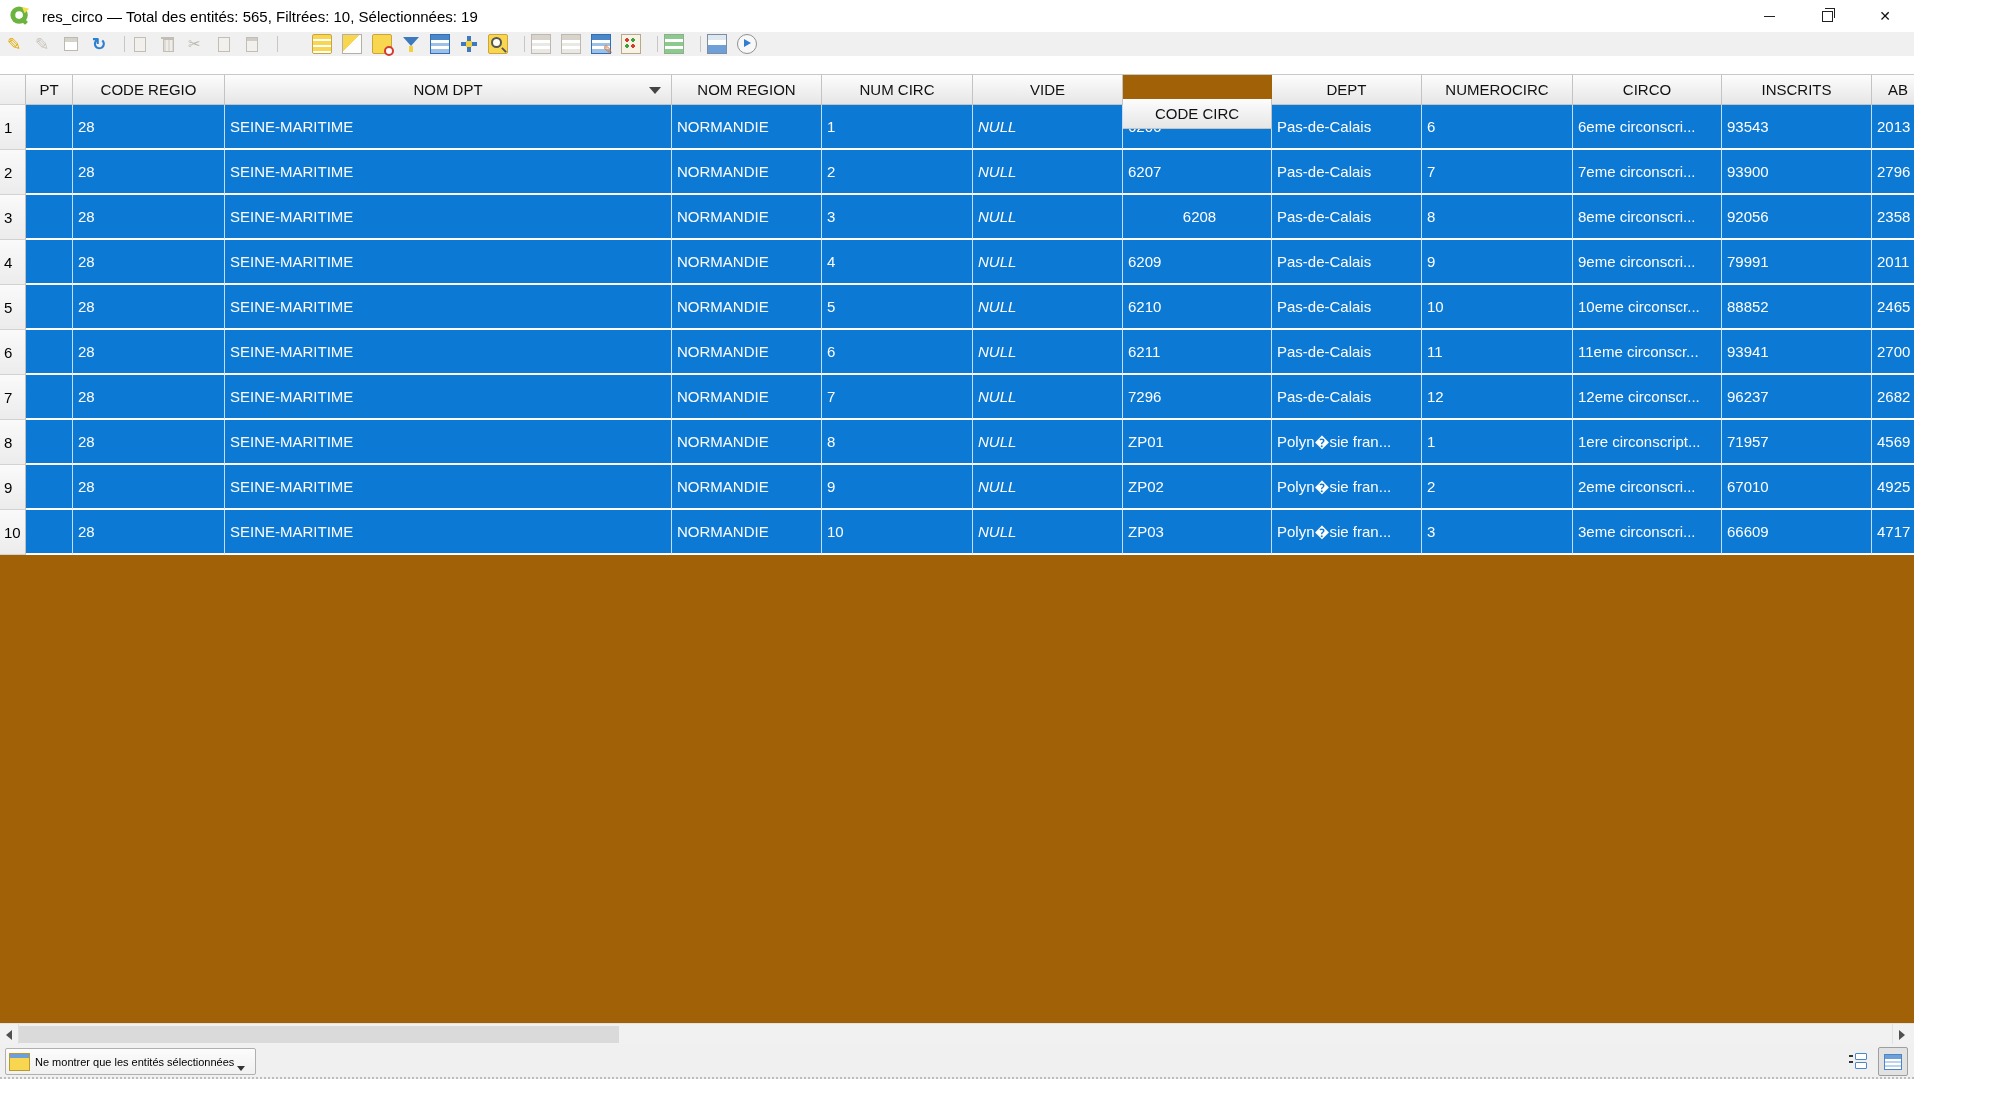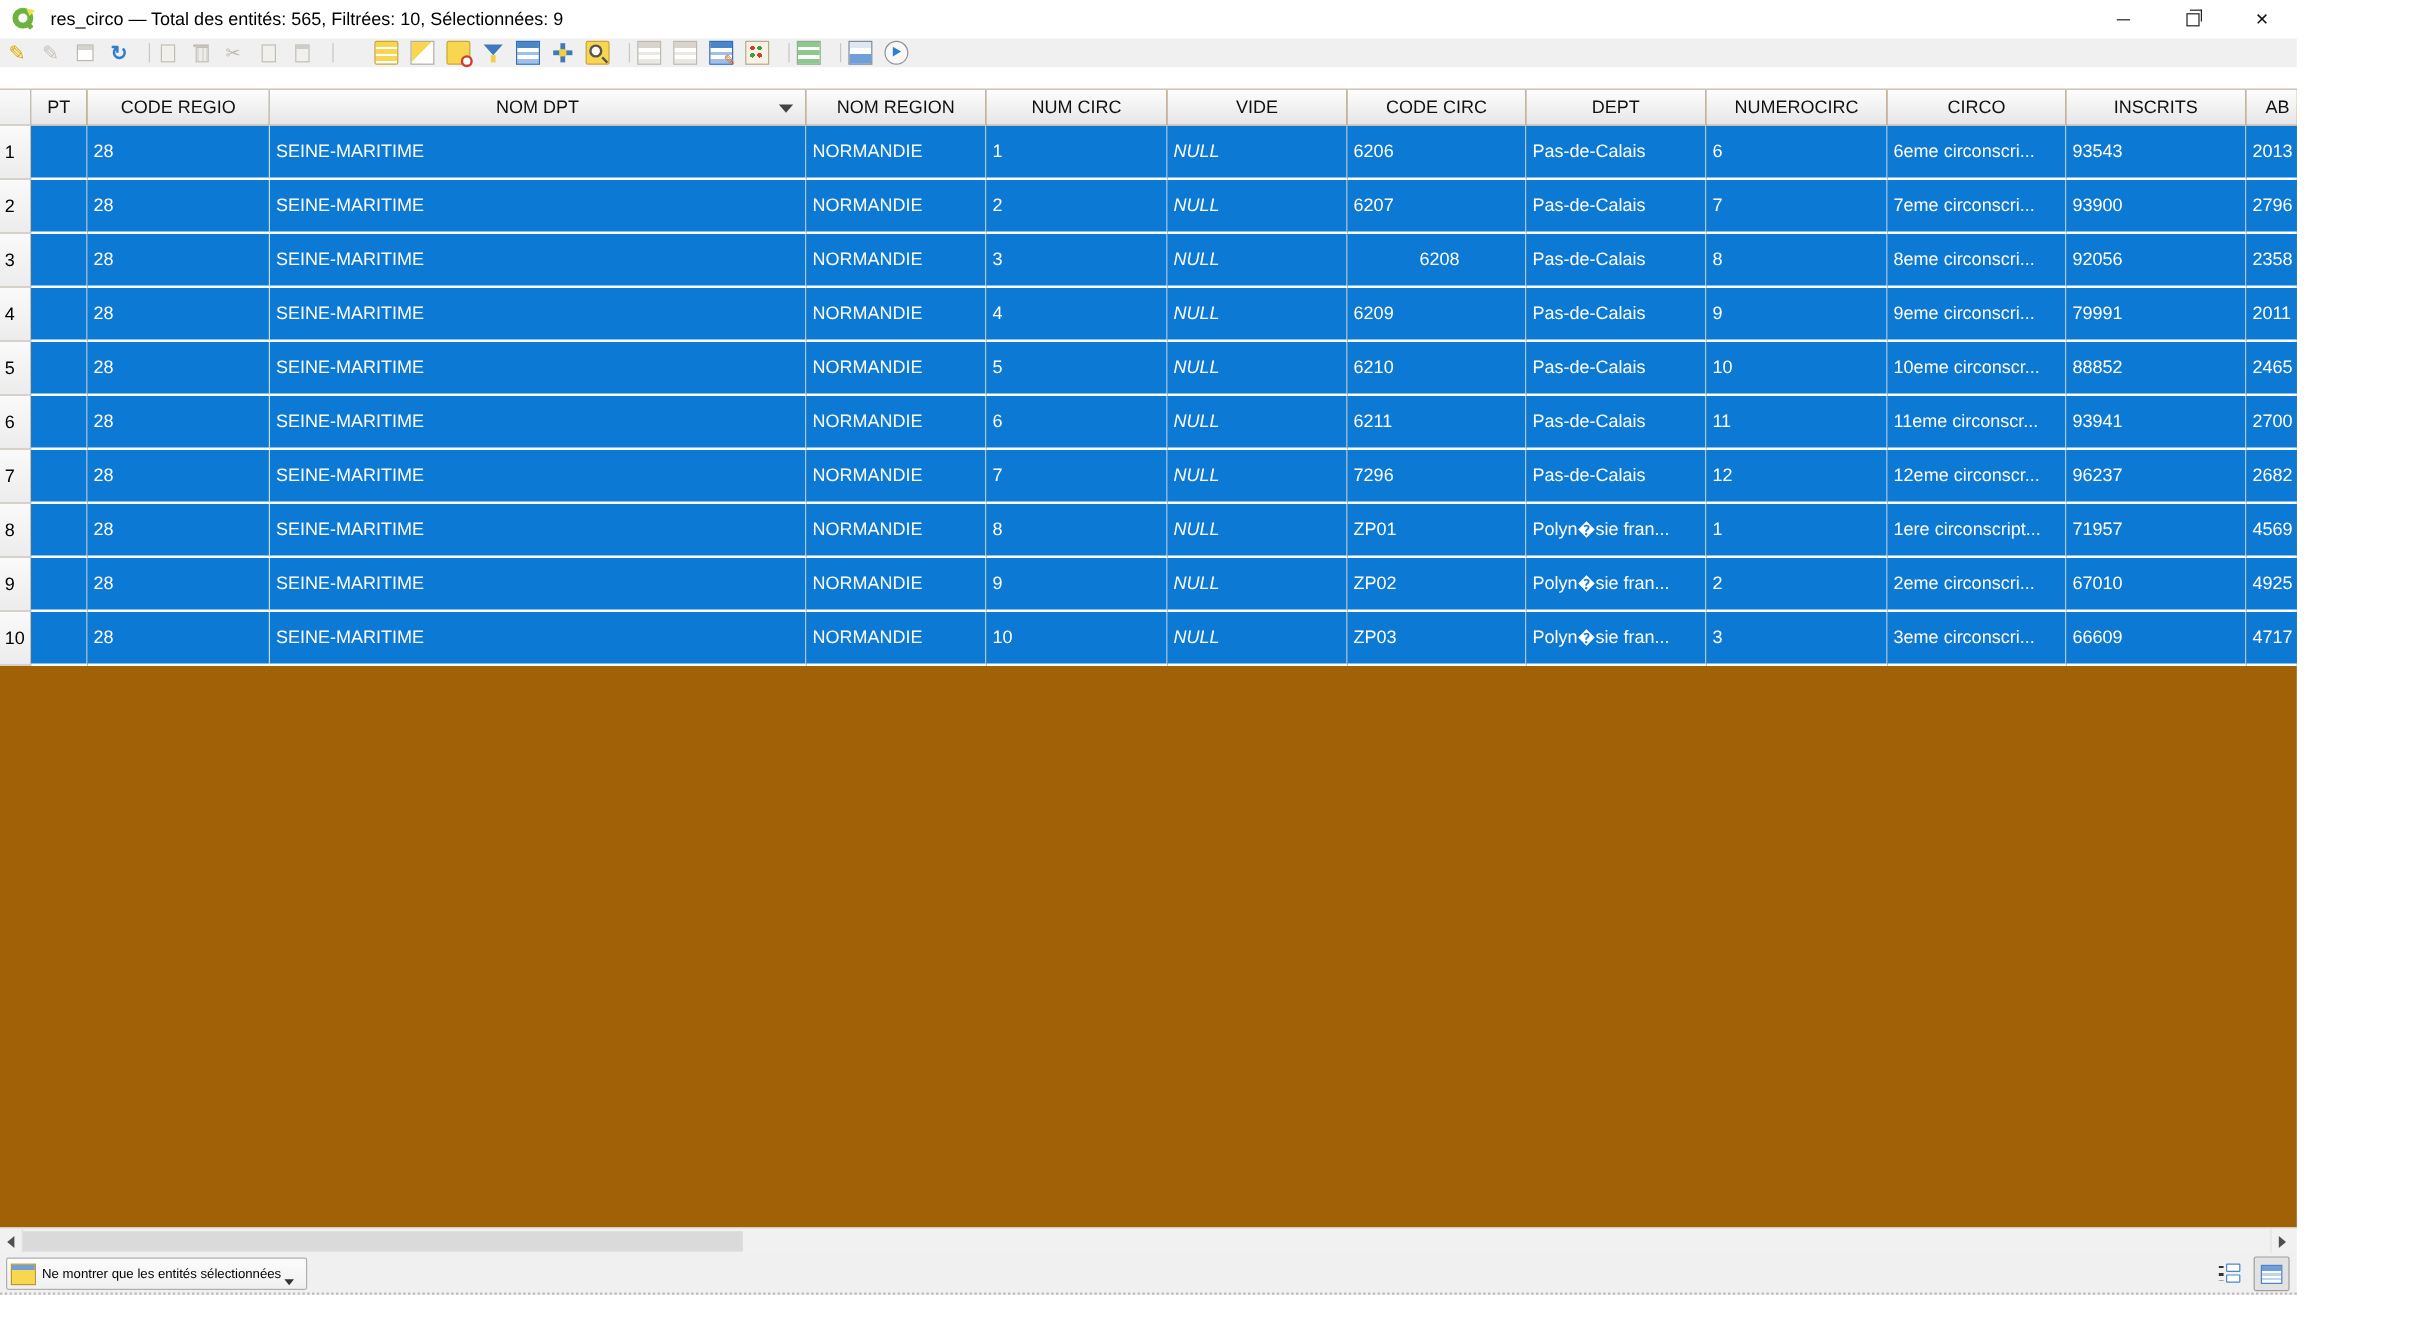--- a/index.html
+++ b/index.html
@@ -94,21 +94,21 @@
 
 <div class="window">
 
   <div class="titlebar">
     <svg class="app-logo" viewBox="0 0 24 24">
       <circle cx="11" cy="11" r="9.5" fill="#6cb33f"></circle>
       <circle cx="11" cy="11" r="4.2" fill="#ffffff"></circle>
       <rect x="13.5" y="13.5" width="8" height="4.5" rx="1" transform="rotate(45 15 15)" fill="#6cb33f"></rect>
       <polygon points="14,2 22,4 17,9" fill="#f0e14a"></polygon>
     </svg>
-    <span class="title-text">res_circo — Total des entités: 565, Filtrées: 10, Sélectionnées: 9</span>
+    <span class="title-text">res_circo — Total des entités: 565, Filtrées: 10, Sélectionnées: 19</span>
     <div class="capbtn min">
         <div class="glyph-min"></div>
       </div>
     <div class="capbtn max">
         <div class="glyph-max"></div>
       </div>
     <div class="capbtn close">
         <span class="glyph-close">✕</span>
       </div>
   </div>
@@ -148,21 +148,21 @@
   <div class="table-wrap">
     <div class="grid">
         <div class="trow thead">
           <div class="gcell" style="height: 30px;"></div>
           <div class="hcell" style="width: 47px;">PT</div>
           <div class="hcell" style="width: 152px;">CODE REGIO</div>
           <div class="hcell" style="width: 447px;">NOM DPT<span class="sort-indicator"></span></div>
           <div class="hcell" style="width: 150px;">NOM REGION</div>
           <div class="hcell" style="width: 151px;">NUM CIRC</div>
           <div class="hcell" style="width: 150px;">VIDE</div>
-          <div class="hcell" style="width: 149px;">CODE CIRC</div>
+          <div class="hcell" style="width: 149px; margin-top: 24px;">CODE CIRC</div>
           <div class="hcell" style="width: 150px;">DEPT</div>
           <div class="hcell" style="width: 151px;">NUMEROCIRC</div>
           <div class="hcell" style="width: 149px;">CIRCO</div>
           <div class="hcell" style="width: 150px;">INSCRITS</div>
           <div class="hcell last" style="width: 150px;">AB</div>
         </div>
         <div class="trow">
           <div class="gcell">1</div>
           <div class="dcell" style="width: 47px;"></div>
           <div class="dcell" style="width: 152px;">28</div>

